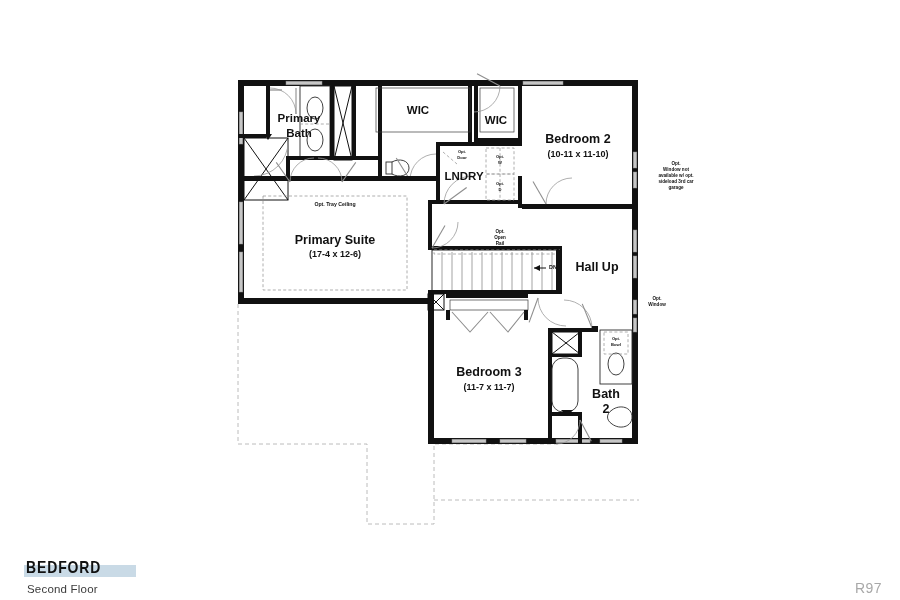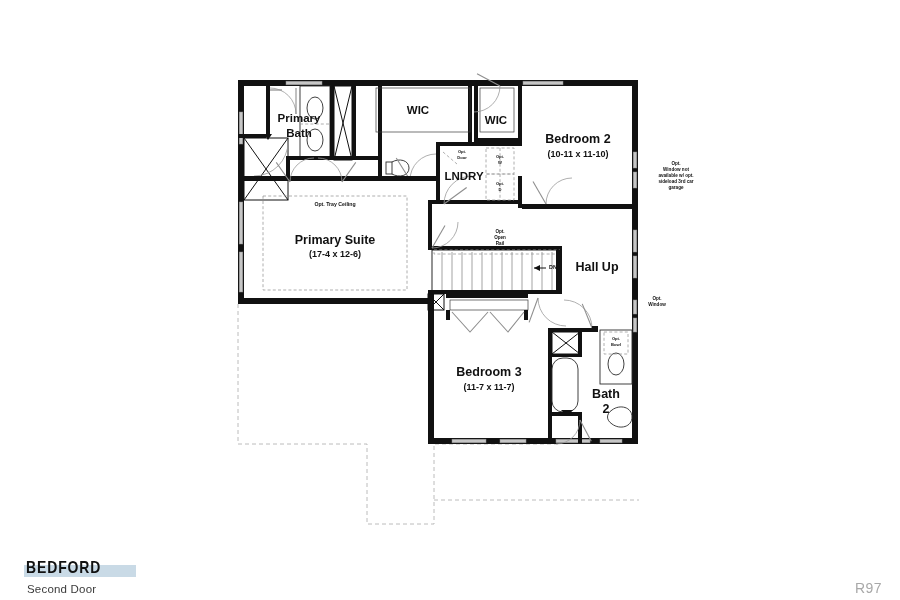--- a/index.html
+++ b/index.html
@@ -411,17 +411,17 @@
       <text class="note-txt" x="676" y="176">garage</text>
       <text class="note-txt" x="657" y="287">Opt.</text>
       <text class="note-txt" x="657" y="293">Window</text>
     </g>
 
   </svg>
 
   <div id="footer-block">
     <div id="brand-bar"></div>
     <div id="brand-name">BEDFORD</div>
-    <div id="floor-label">Second Door</div>
+    <div id="floor-label">Second Floor</div>
   </div>
   <div id="plan-code">R97</div>
 
 </div>
 
 </body></html>

